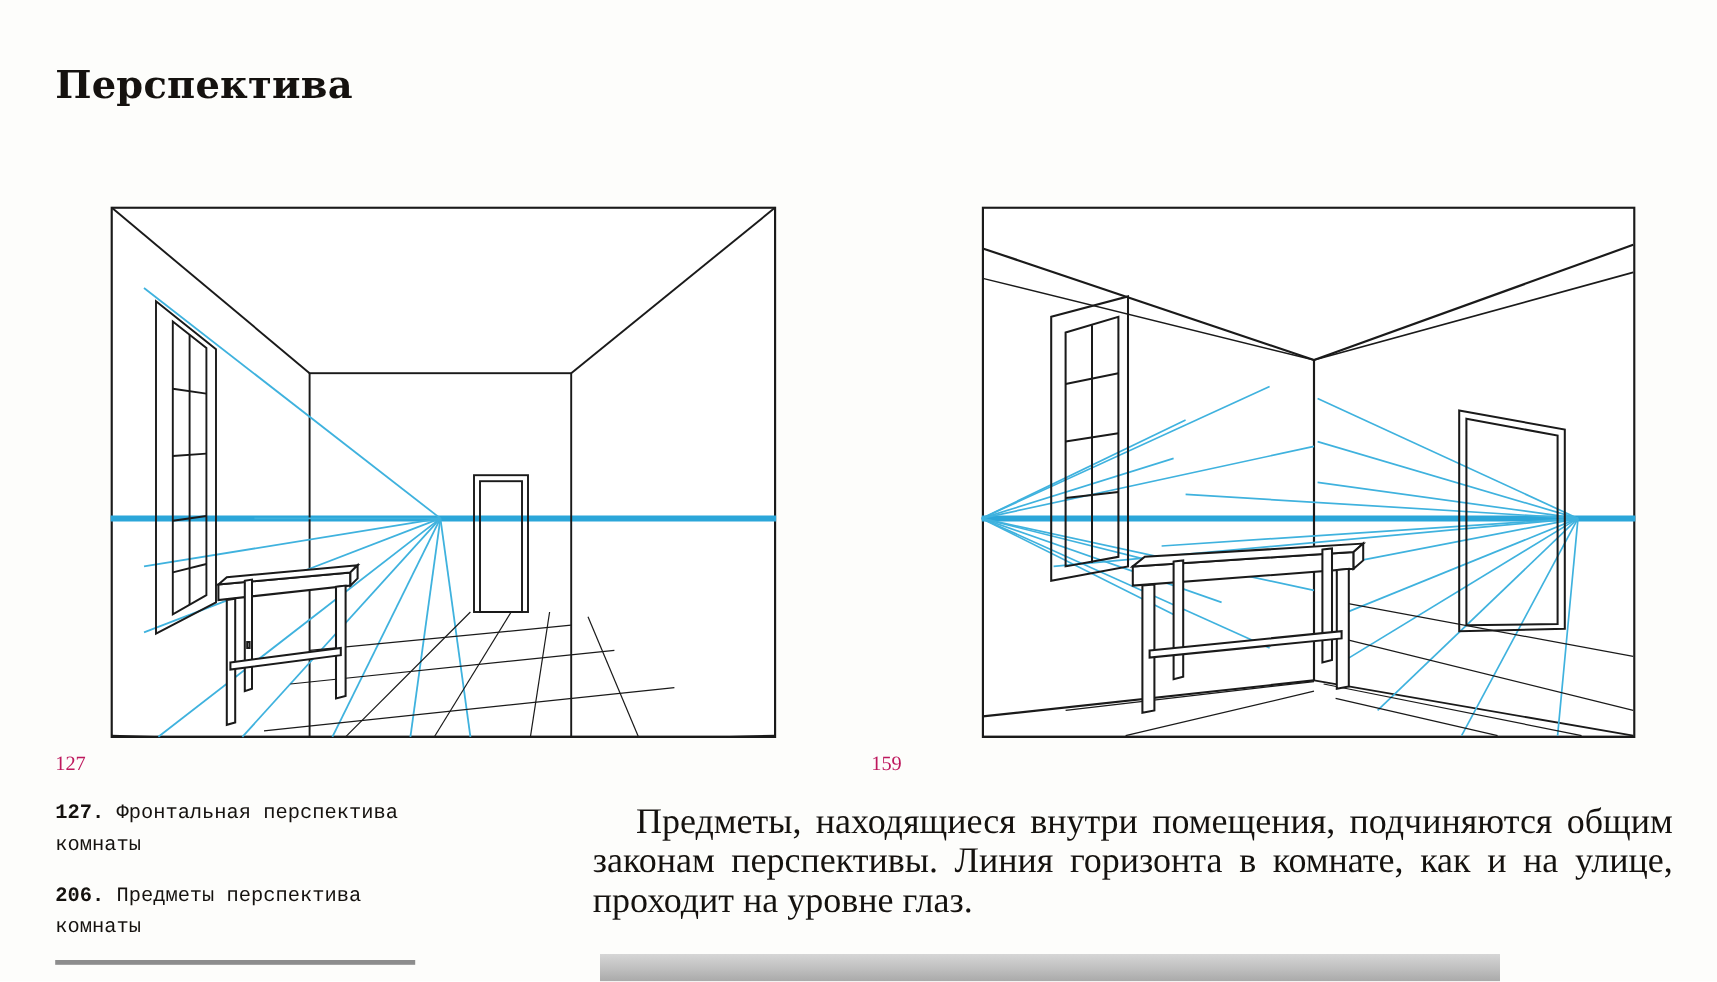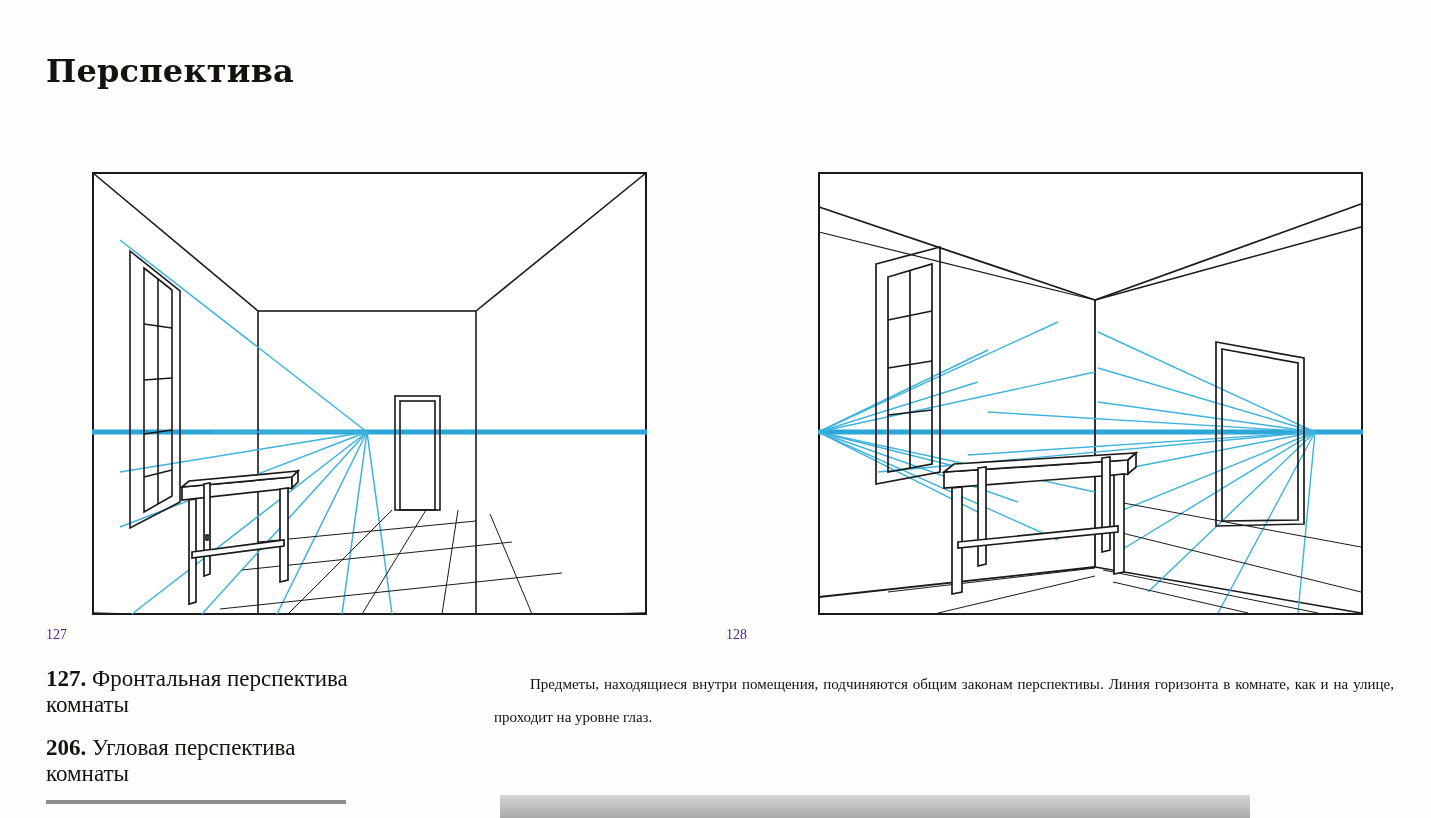--- a/index.html
+++ b/index.html
@@ -32,46 +32,46 @@
   }
   #title .l2 { display: block; }
 
   
   .figure {
     position: absolute;
   }
   .fig-caption-num {
     position: absolute;
     font-family: "Liberation Serif", serif;
-    font-size: 14px;
-    color: #4c1d95;
+    font-size: 17px;
+    color: #be185d;
   }
 
   
   #left-captions {
     position: absolute;
     left: 46px;
     top: 666px;
     width: 330px;
-    font-family: Liberation Serif, serif;
-    font-size: 23px;
+    font-family: Liberation Mono, monospace;
+    font-size: 17px;
     line-height: 26px;
     color: #15120f;
   }
   #left-captions .cap { margin-bottom: 17px; }
   #left-captions .capnum { font-weight: bold; }
 
   
   #body-text {
     position: absolute;
     left: 494px;
     top: 668px;
     width: 900px;
     font-family: "Liberation Serif", serif;
-    font-size: 15px;
+    font-size: 30px;
     line-height: 33px;
     text-align: justify;
     color: #15120f;
   }
   #body-text p { margin: 0; text-indent: 36px; }
 
   
   #bottom-strip {
     position: absolute;
     left: 500px;
@@ -243,28 +243,28 @@
         <path d="M 134 316 L 144 315 L 144 420 L 134 422 Z"></path>
         <path d="M 296 303 L 306 302 L 306 400 L 296 402 Z"></path>
         <path d="M 160 296 L 168 295 L 168 392 L 160 394 Z"></path>
         <path d="M 284 286 L 292 285 L 292 378 L 284 380 Z"></path>
 
         <path d="M 140 370 L 300 354 L 300 360 L 140 376 Z"></path>
       </g>
     </svg>
   </div>
 
-  <div class="fig-caption-num" style="left:726px; top:627px;">128</div>
+  <div class="fig-caption-num" style="left:726px; top:627px;">159</div>
 
   <div id="left-captions">
     <div class="cap">
       <span class="capnum">127.</span><span> Фронтальная перспектива комнаты</span>
     </div>
     <div class="cap">
-      <span class="capnum">206.</span><span> Угловая перспектива комнаты</span>
+      <span class="capnum">206.</span><span> Предметы перспектива комнаты</span>
     </div>
   </div>
 
   <div id="body-text">
     <p>Предметы, находящиеся внутри помещения, подчиняются общим законам перспективы. Линия горизонта в комнате, как и на улице, проходит на уровне глаз.</p>
   </div>
 
   <div id="bottom-strip"></div>
   <div id="left-rule"></div>
 

